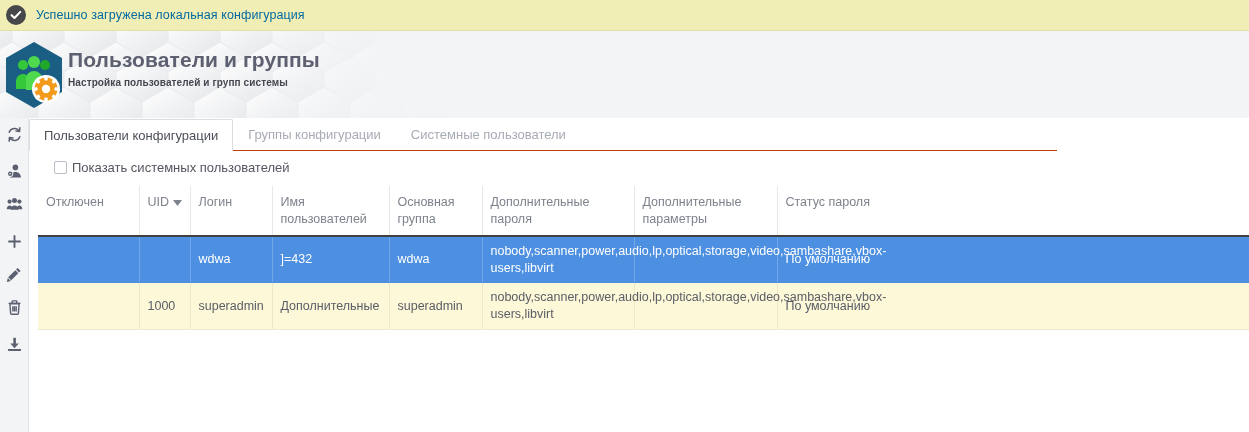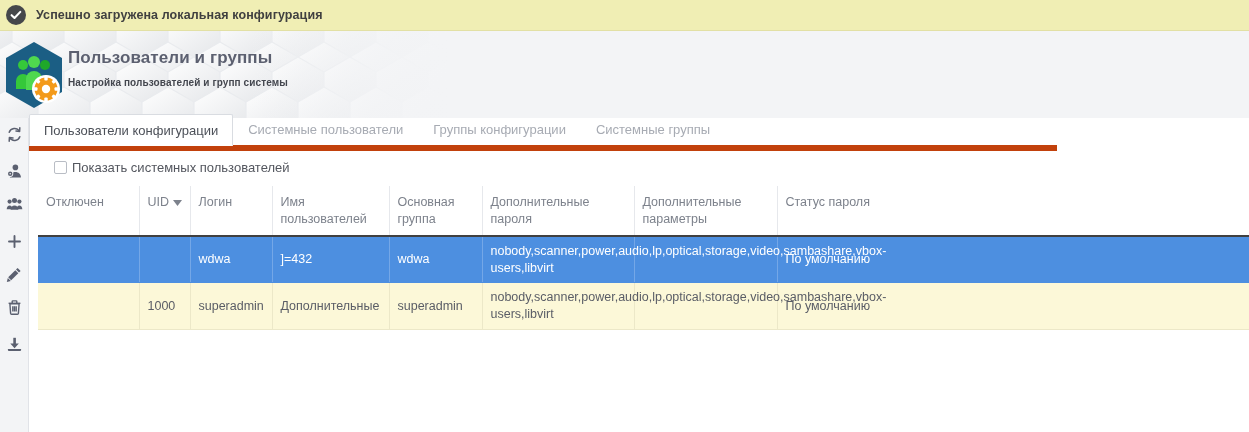--- a/index.html
+++ b/index.html
@@ -20,21 +20,21 @@
     display: flex; align-items: center;
     border-bottom: 1px solid #e2e0a4;
   }
   .notice-icon {
     width: 20px; height: 20px; border-radius: 50%;
     background: #45474b; margin-left: 6px; margin-right: 10px;
     flex: 0 0 auto; position: relative;
   }
   .notice-icon svg { position: absolute; left: 3px; top: 3px; }
   .notice-text {
-    font-size: 12.5px; font-weight: bold; color: #404040;
+    font-size: 12.5px; font-weight: normal; color: #0369a1;
     letter-spacing: 0.1px; white-space: nowrap;
   }
 
   
   .banner {
     position: absolute; left: 0; top: 31px; width: 1249px; height: 87px;
     background: #f3f4f6; overflow: hidden;
   }
   .hexwrap {
     position: absolute; left: 0; top: 0; width: 450px; height: 87px;
@@ -43,21 +43,21 @@
   .hexwrap svg { display:block; }
   .hexfade {
     position: absolute; left: 0; top: 0; width: 450px; height: 87px;
     background: linear-gradient(to right, rgba(243,244,246,0) 0%, rgba(243,244,246,0) 55%, rgba(243,244,246,0.85) 85%, #f3f4f6 100%);
   }
   .logo {
     position: absolute; left: 3px; top: 10px; width: 62px; height: 68px;
   }
   .banner-title {
     position: absolute; left: 68px; top: 17px;
-    font-size: 17px; font-weight: bold; color: #5c6070;
+    font-size: 21px; font-weight: bold; color: #5c6070;
     letter-spacing: 0.1px; white-space: nowrap;
   }
   .banner-sub {
     position: absolute; left: 68px; top: 46px;
     font-size: 10px; font-weight: bold; color: #44474f;
     letter-spacing: 0.1px; white-space: nowrap;
   }
 
   
   .toolbar {
@@ -74,21 +74,21 @@
 
   
   .content {
     position: absolute; left: 29px; top: 118px;
     width: 1220px; height: 314px; background: #fff;
   }
 
   
   .tabbar {
     position: absolute; left: 0; top: 0; width: 1028px; height: 33px;
-    border-bottom: 6px solid #c2410c; background: #fff;
+    border-bottom: 1px solid #c2410c; background: #fff;
     display: flex; align-items: flex-end;
   }
   .tab {
     height: 32px; padding: 0 14px; display: flex; align-items: center;
     font-size: 13px; color: #a7abb3; cursor: pointer;
     background: transparent; border: 1px solid transparent;
     border-bottom: none; white-space: nowrap;
   }
   .tab.active {
     color: #4c5058; background: #fff;
@@ -304,27 +304,24 @@
     </div>
   </div>
 
   <div class="content">
 
     <div class="tabbar">
       <div class="tab active">
         <span>Пользователи конфигурации</span>
       </div>
       <div class="tab">
-        <span>Системные пользователи</span>
-      </div>
-      <div class="tab">
         <span>Группы конфигурации</span>
       </div>
       <div class="tab">
-        <span>Системные группы</span>
+        <span>Системные пользователи</span>
       </div>
     </div>
 
     <div class="checkrow">
       <div class="cbox"></div>
       <div class="cbox-label">Показать системных пользователей</div>
     </div>
 
     <div class="table-wrap">
       <table class="grid">

